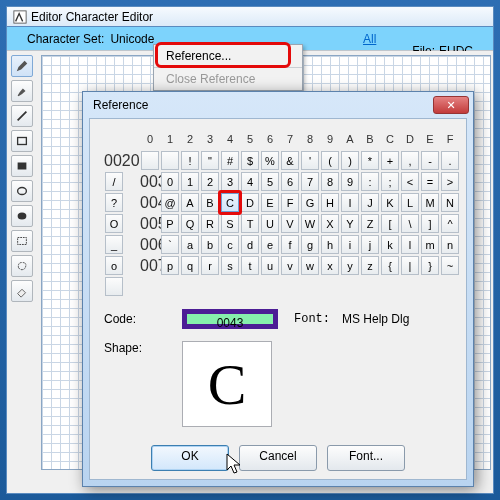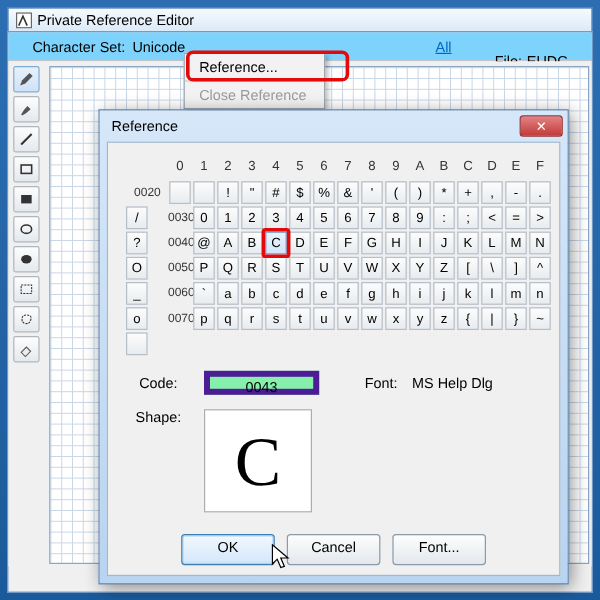--- a/index.html
+++ b/index.html
@@ -17,61 +17,61 @@
   .optionbar .val { color:#000; }
   .optionbar .link { color:#0066cc; text-decoration:underline; margin-left:4px; }
   .optionbar .group { display:flex; align-items:center; gap:4px;margin-top:25px; }
   .optionbar .gap { width:40px; }
   .work { position:relative; height:421px; background:#f0f0f0; }
   .toolcol { position:absolute; left:4px; top:4px; width:24px; }
   .toolbtn { width:22px; height:22px; border:1px solid #b0b6bc; background:linear-gradient(#fdfdfd,#e4e9ee); margin-bottom:3px; display:flex; align-items:center; justify-content:center; border-radius:2px; }
   .toolbtn.sel { background:linear-gradient(#e8f1fb,#cfe2f7); border-color:#7fa9d6; }
   .toolbtn svg { width:14px; height:14px; display:block; }
   .grid { position:absolute; left:34px; top:4px; right:2px; bottom:2px; border:1px solid #8aa6c4; background:#fff; background-image:linear-gradient(#c9d6e5 1px,transparent 1px),linear-gradient(90deg,#c9d6e5 1px,transparent 1px); background-size:9px 9px; }
-  .dropdown { position:absolute; left:153px; top:44px; width:118px; background:#f2f2f2; border:1px solid #9aa5b1; box-shadow:2px 2px 4px rgba(0,0,0,0.25); z-index:5; }
+  .dropdown { position:absolute; left:153px; top:44px; width:150px; background:#f2f2f2; border:1px solid #9aa5b1; box-shadow:2px 2px 4px rgba(0,0,0,0.25); z-index:5; }
   .dd-item { padding:4px 12px; }
   .dd-item.dis { color:#9a9a9a; }
   .red-box1 { position:absolute; left:155px; top:42px; width:136px; height:26px; border:3px solid #e40a0a; border-radius:6px; z-index:6; pointer-events:none; }
   
   .dialog { position:absolute; left:82px; top:91px; width:392px; height:396px; z-index:10; box-shadow:3px 3px 14px rgba(0,0,0,0.45); }
   .dlg-frame { background:linear-gradient(#d6e7f9,#b9d4f0); border:1px solid #5c82ac; height:100%; display:flex; flex-direction:column; }
   .dlg-title { display:flex; align-items:center; height:26px; padding:0 4px 0 10px; color:#000; }
   .dlg-title .t { flex:1; }
   .dlg-close { width:36px; height:18px; border:1px solid #963434; border-radius:3px; background:linear-gradient(#e58282,#c23b3b); color:#fff; display:flex; align-items:center; justify-content:center; font-size:11px; }
   .dlg-client { margin:0 6px 6px 6px; background:#f0f0f0; border:1px solid #9fb7d0; flex:1; padding:10px 14px 4px 14px; position:relative; }
   .chargrid { display:grid; grid-template-columns:36px repeat(16,20px); grid-auto-rows:21px; gap:0; }
   .hcell { font-size:11px; color:#333; text-align:center; line-height:21px; }
-  .rcell { font-size:10px; color:#333; text-align:right; padding-right:6px; line-height:21px; }
+  .rcell { font-size:16px; color:#333; text-align:right; padding-right:6px; line-height:21px; }
   .ccell { border:1px solid #b6bfc9; background:linear-gradient(#fcfcfc,#e8ecef); margin:1px; width:18px; height:19px; font-size:11px; text-align:center; line-height:19px; font-family:"MS Shell Dlg", Tahoma, sans-serif; }
   .ccell.sel { background:linear-gradient(#eaf3fd,#d3e5f9); border-color:#6f9cd1; }
   .red-box2 { position:absolute; border:3px solid #e40a0a; border-radius:3px; pointer-events:none; }
   .formrow { display:flex; align-items:center; margin-top:12px; }
-  .formrow .flab { width:56px; text-align:center; margin-right:10px; }
+  .formrow .flab { width:56px; text-align:left; margin-right:22px; }
   .codebox { width:96px; height:20px; border:5px solid #4c1d95; background:#86efac; text-align:center; line-height:18px; }
-  .fontlab { margin-left:38px; margin-right:12px; }
+  .fontlab { margin-left:16px; margin-right:12px;font-family:Liberation Mono, monospace; }
   .shapebox { width:90px; height:86px; border:1px solid #abadb3; background:#fff; display:flex; align-items:center; justify-content:center; font-size:58px; font-family:"Times New Roman", serif; }
   .btnrow { position:absolute; bottom:8px; left:0; right:0; display:flex; justify-content:center; gap:10px; }
   .wbtn { min-width:78px; height:26px; border:1px solid #8a9aab; border-radius:3px; background:linear-gradient(#fdfdfd,#e3e8ed); text-align:center; line-height:20px; padding:0 10px; }
   .wbtn.def { border-color:#3c7fb1; box-shadow:0 0 0 1px #aed3f3 inset; background:linear-gradient(#f2f8fe,#d3e7fb); }
   .cursor { position:absolute; z-index:50; pointer-events:none; }
   .cursor svg { width:20px; height:24px; display:block; }
   .dd-top-line { border-top:1px solid #c9ced3; }
 </style>
 </head>
 <body>
 
 <div class="window-frame">
   <div class="titlebar">
     <span class="icon">
       <svg viewBox="0 0 16 16">
           <rect x="1" y="1" width="14" height="14" fill="#fff" stroke="#555"></rect>
           <path d="M3 13 L7 4 L11 13" stroke="#333" fill="none" stroke-width="1.5"></path>
         </svg>
     </span>
-    <span>Private Reference Editor</span>
+    <span>Editor Character Editor</span>
   </div>
   <div class="client">
     <div class="optionbar">
       <span class="lbl">Character Set:</span>
       <span class="val">Unicode</span>
       <span class="gap"></span>
       <span style="flex:1"></span>
       <span class="link">All</span>
       <span style="width:24px"></span>
       <span class="group">

